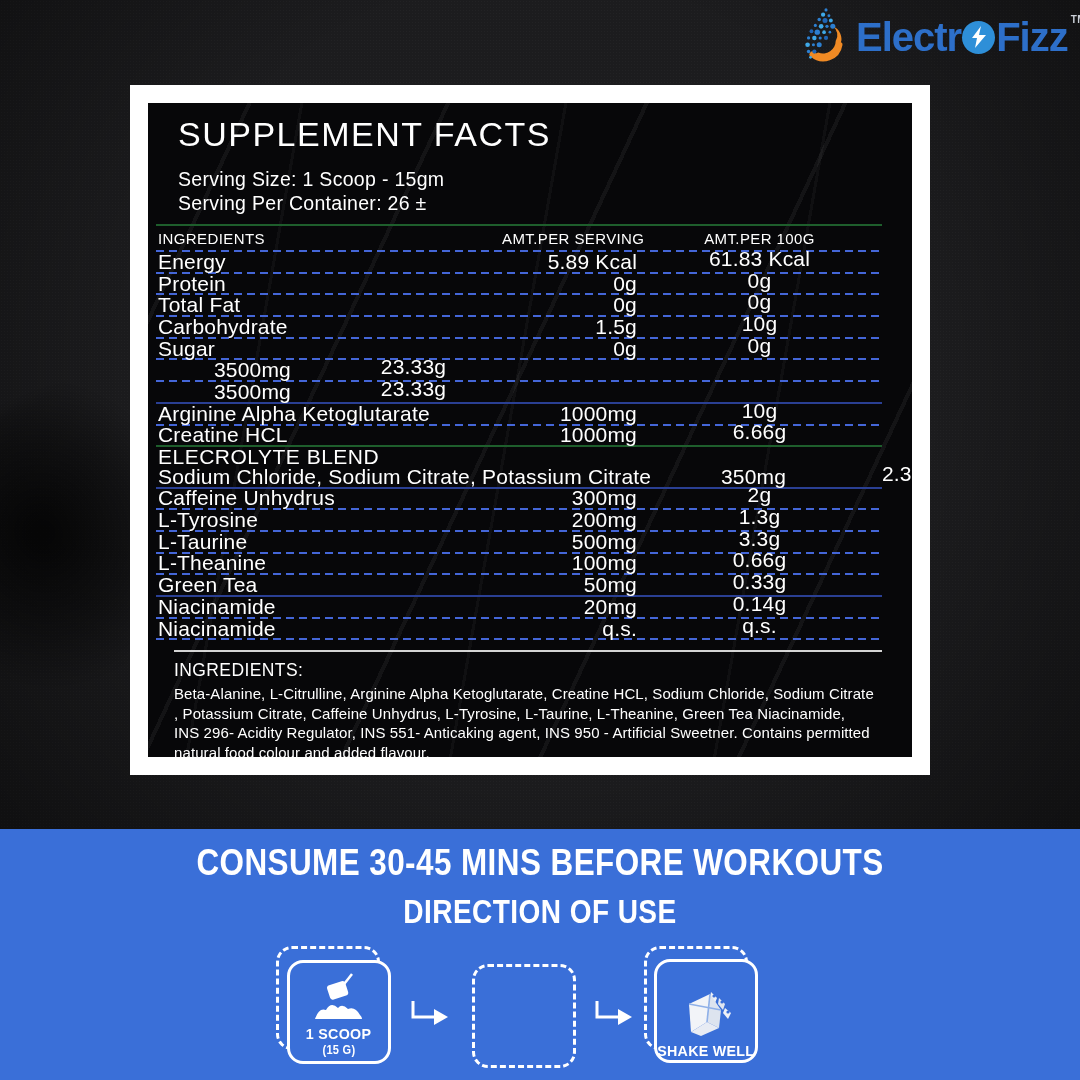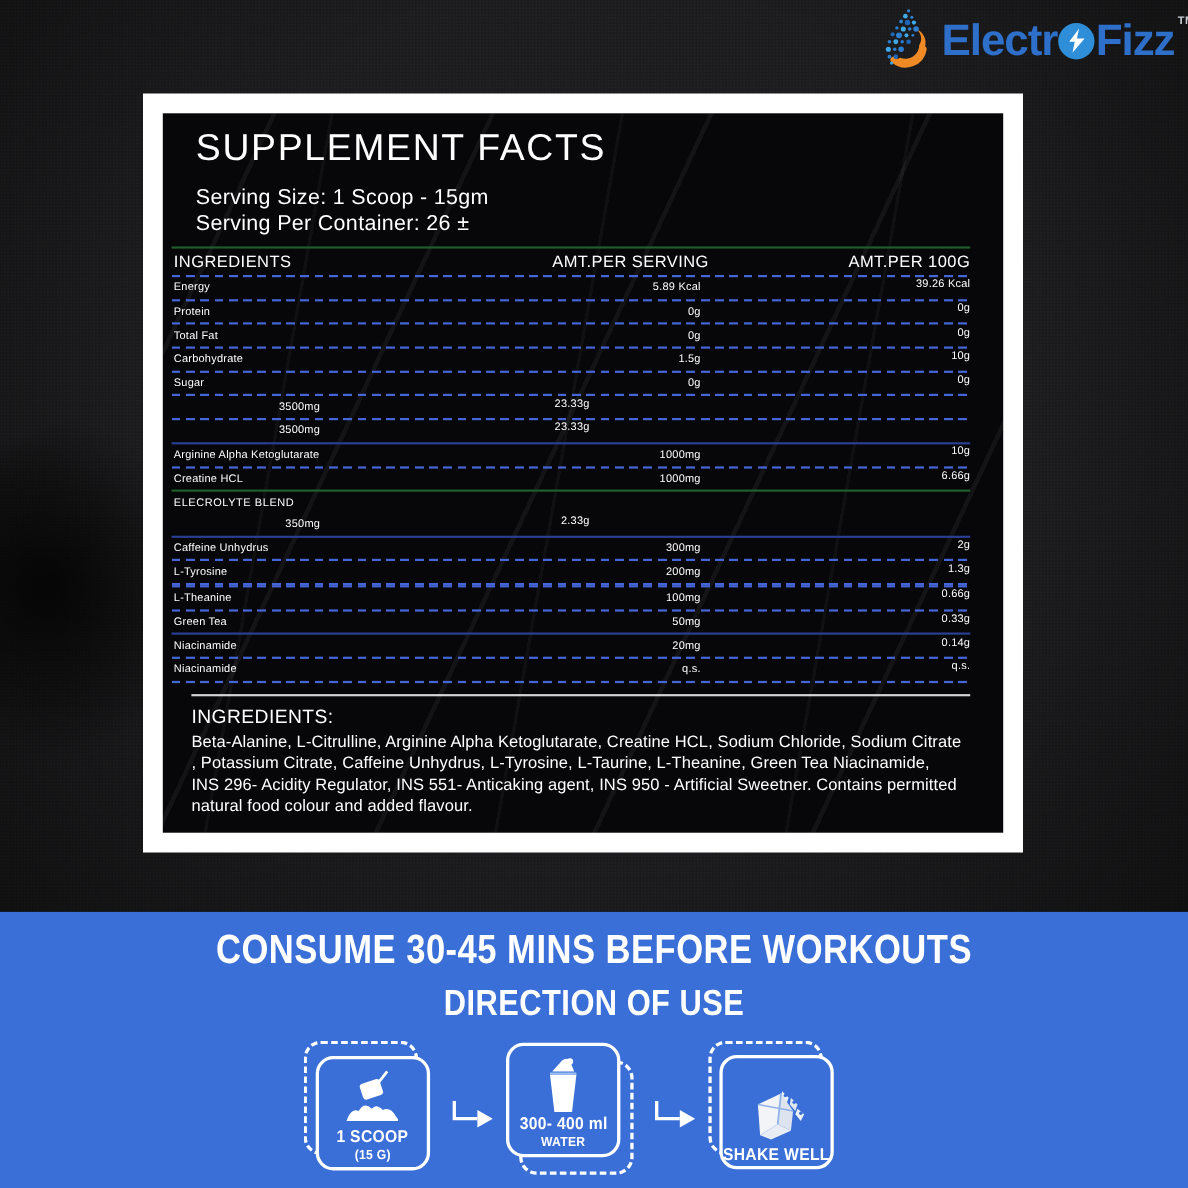--- a/index.html
+++ b/index.html
@@ -38,25 +38,25 @@
   .p-serving{margin:14px 0 0 30px;color:#fff;font-size:19.5px;letter-spacing:.3px;line-height:23px;}
   .p-serving2{margin:1px 0 0 30px;color:#fff;font-size:19.5px;letter-spacing:.3px;line-height:23px;}
 
   .facts{margin:9px 30px 0 8px;position:relative;z-index:1;}
   .sep{height:2px;width:100%;}
   .sep-dashed{background:repeating-linear-gradient(90deg,var(--dash-blue) 0 8px, transparent 8px 13px);}
   .sep-solid{background:var(--sep-navy);}
   .sep-green{background:var(--sep-green);}
   .divider-white{height:2px;background:var(--divider-white);margin:0 30px 0 26px;}
 
-  .frow{display:flex;align-items:center;height:19.7px;color:#fff;font-size:10px;letter-spacing:.2px;}
+  .frow{display:flex;align-items:center;height:19.7px;color:#fff;font-size:21px;letter-spacing:.2px;}
   .frow.header{height:24px;font-size:15px;letter-spacing:.4px;}
   .flabel{flex:1;white-space:nowrap;padding-left:2px;}
   .fserv{width:135px;flex:none;text-align:right;white-space:nowrap;}
-  .f100{width:245px;flex:none;text-align:right;white-space:nowrap;transform:translateY(-3px);}
+  .f100{width:245px;flex:none;text-align:center;white-space:nowrap;transform:translateY(-3px);}
   .frow.header .f100{transform:none;}
   .frow.section .flabel{letter-spacing:.5px;}
 
   .ing-head{margin:8px 0 0 26px;color:#fff;font-size:17.5px;letter-spacing:.4px;}
   .ing-text{margin:3px 30px 0 26px;color:#fff;font-size:15px;line-height:19.5px;letter-spacing:.1px;width:700px;}
   .mt10{margin-top:10px;}
 
   
   .band{position:absolute;left:0;top:829px;width:1080px;height:251px;background:var(--band-blue);z-index:3;}
   .band-h1{margin-top:13px;text-align:center;color:#fff;font-size:37px;font-weight:700;
@@ -140,21 +140,21 @@
         <div class="frow header">
           <span class="flabel">INGREDIENTS</span>
           <span class="fserv">AMT.PER SERVING</span>
           <span class="f100">AMT.PER 100G</span>
         </div>
         <div class="sep sep-dashed"></div>
         <div id="facts-rows">
             <div class="frow">
               <span class="flabel">Energy</span>
               <span class="fserv">5.89 Kcal</span>
-              <span class="f100">39.26 Kcal</span>
+              <span class="f100">61.83 Kcal</span>
             </div>
             <div class="sep sep-dashed"></div>
             <div class="frow">
               <span class="flabel">Protein</span>
               <span class="fserv">0g</span>
               <span class="f100">0g</span>
             </div>
             <div class="sep sep-dashed"></div>
             <div class="frow">
               <span class="flabel">Total Fat</span>
@@ -195,36 +195,42 @@
               <span class="fserv">1000mg</span>
               <span class="f100">6.66g</span>
             </div>
             <div class="sep sep-green"></div>
             <div class="frow section">
               <span class="flabel">ELECROLYTE BLEND</span>
               <span class="fserv"></span>
               <span class="f100"></span>
             </div>
             <div class="frow">
+              <span class="flabel">Sodium Chloride, Sodium Citrate, Potassium Citrate</span>
               <span class="fserv">350mg</span>
               <span class="f100">2.33g</span>
             </div>
             <div class="sep sep-solid"></div>
             <div class="frow">
               <span class="flabel">Caffeine Unhydrus</span>
               <span class="fserv">300mg</span>
               <span class="f100">2g</span>
             </div>
             <div class="sep sep-dashed"></div>
             <div class="frow">
               <span class="flabel">L-Tyrosine</span>
               <span class="fserv">200mg</span>
               <span class="f100">1.3g</span>
             </div>
             <div class="sep sep-dashed"></div>
+            <div class="frow">
+              <span class="flabel">L-Taurine</span>
+              <span class="fserv">500mg</span>
+              <span class="f100">3.3g</span>
+            </div>
             <div class="sep sep-dashed"></div>
             <div class="frow">
               <span class="flabel">L-Theanine</span>
               <span class="fserv">100mg</span>
               <span class="f100">0.66g</span>
             </div>
             <div class="sep sep-dashed"></div>
             <div class="frow">
               <span class="flabel">Green Tea</span>
               <span class="fserv">50mg</span>
@@ -274,32 +280,20 @@
         </div>
       </div>
 
       <svg class="arrow" width="38" height="32" viewBox="0 0 38 32">
         <path d="M3 0 V16 H24" fill="none" stroke="#fff" stroke-width="3"></path>
         <polygon points="24,8 24,24 38,16" fill="#fff"></polygon>
       </svg>
 
       <div class="tile tile2">
         <div class="rect dashed"></div>
-        <div class="rect solid">
-          <div class="step-icon">
-            <svg width="42" height="50" viewBox="0 0 42 50">
-              <path d="M11,13 L20,3 Q24,0 27,3 L31,13 Z" fill="#fff"></path>
-              <circle cx="27" cy="4" r="3" fill="#fff"></circle>
-              <path d="M9,16 L33,16 L29,50 L13,50 Z" fill="#fff"></path>
-              <line x1="9" y1="15" x2="33" y2="15" stroke="#9cc0f2" stroke-width="2"></line>
-            </svg>
-          </div>
-          <div class="step-title">300- 400 ml</div>
-          <div class="step-sub">WATER</div>
-        </div>
       </div>
 
       <svg class="arrow" width="38" height="32" viewBox="0 0 38 32">
         <path d="M3 0 V16 H24" fill="none" stroke="#fff" stroke-width="3"></path>
         <polygon points="24,8 24,24 38,16" fill="#fff"></polygon>
       </svg>
 
       <div class="tile tile3">
         <div class="rect dashed"></div>
         <div class="rect solid">

